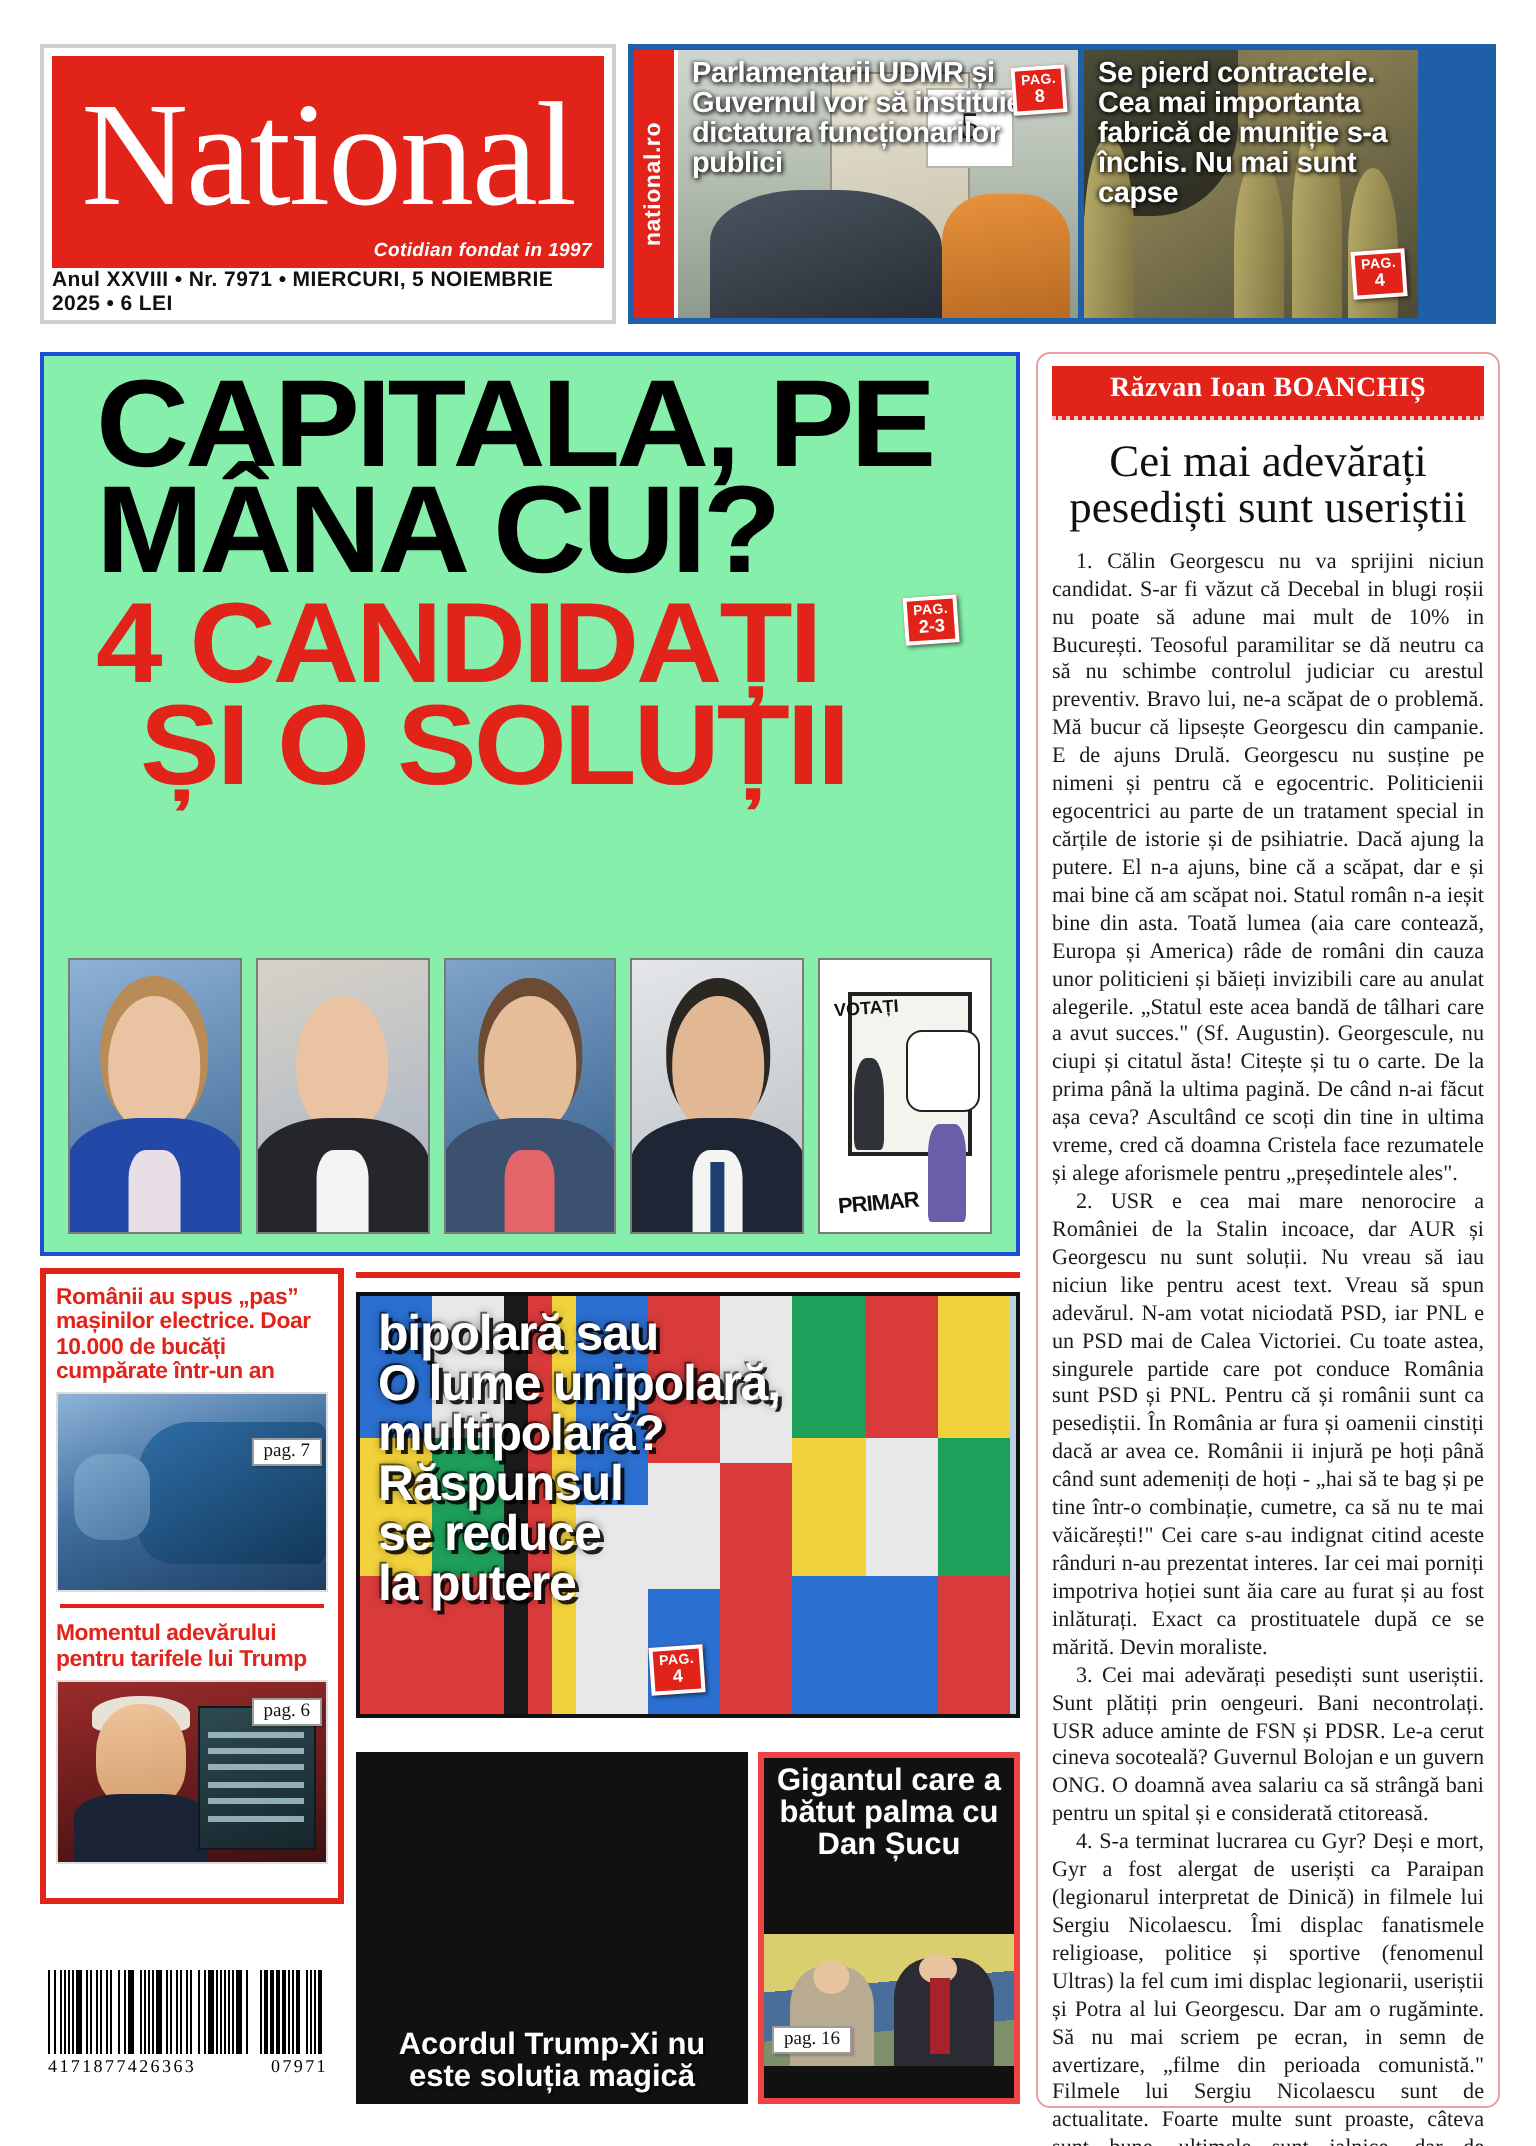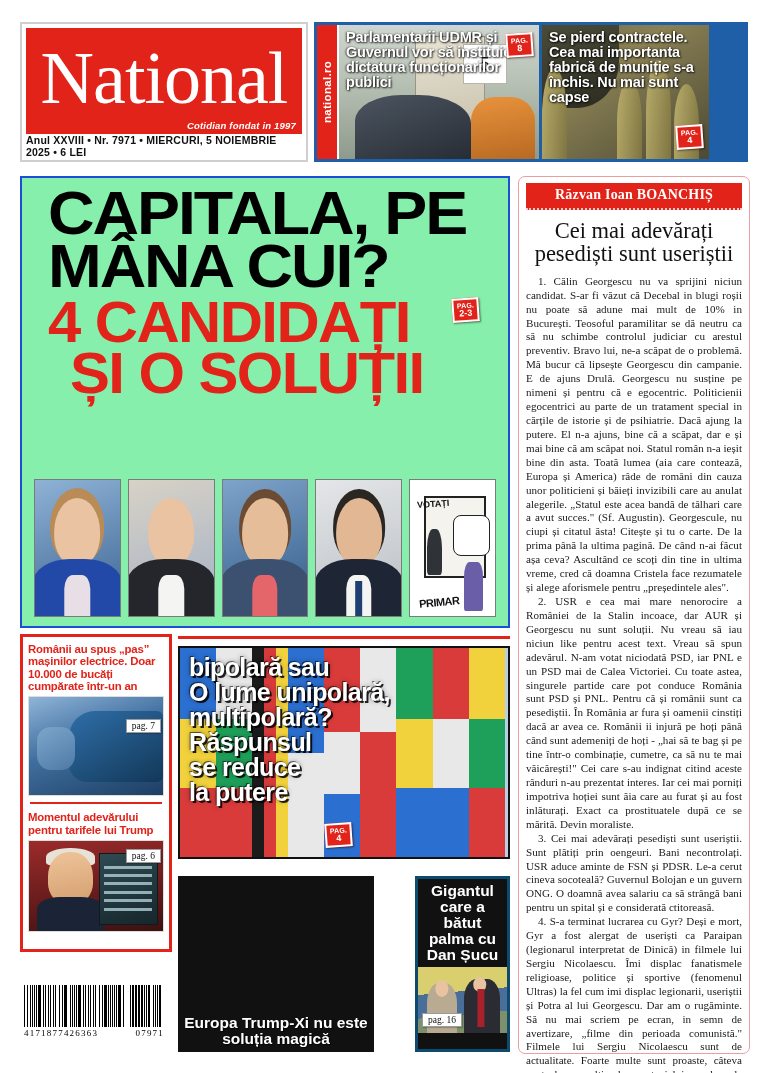--- a/index.html
+++ b/index.html
@@ -272,21 +272,21 @@
   .mid-flags .htext {
     position: relative; z-index: 5; padding: 7px 8px 0 9px;
     color:#fff; font-weight:bold; font-size: 25px; line-height: 1.0;
     letter-spacing:-0.6px;
     text-shadow: 2px 2px 0 rgba(0,0,0,.85), -1px -1px 0 rgba(0,0,0,.55), 0 0 5px rgba(0,0,0,.5);
   }
   .mid-rule { position:absolute; left:178px; top:636px; width:332px; height:3px; background:#e2231a; }
 
   .bot-row { position: absolute; left: 178px; top: 876px; width: 332px; height: 176px; display:flex; gap:5px; }
   .bot-a { width: 196px; border: 3px solid #111; background:#111; position:relative; }
-  .bot-b { flex:1; border: 3px solid #0c4a6e; background:#111; position:relative;margin-left:36px; }
+  .bot-b { flex:1; border: 3px solid #ef4444; background:#111; position:relative; }
   .ph-fist { position:absolute; left:0; top:0; width:100%; height:108px; background: linear-gradient(160deg,#2a4f7a,#16304f); overflow:hidden; }
   .ph-fist .map { position:absolute; inset:0; background:
      radial-gradient(ellipse at 22% 38%, #4a7fb5 0 18%, transparent 19%),
      radial-gradient(ellipse at 72% 30%, #4a7fb5 0 22%, transparent 23%),
      radial-gradient(ellipse at 40% 74%, #4a7fb5 0 14%, transparent 15%); }
   .ph-fist .usa { position:absolute; left:4%; bottom:4%; width:40%; height:62%;
      background: repeating-linear-gradient(180deg,#d9d9d9 0 6px,#c8202b 6px 12px); border-radius:22% 8% 14% 30%; }
   .ph-fist .usa b { position:absolute; left:0; top:0; width:52%; height:46%; background:#2a3d7a; }
   .ph-fist .chn { position:absolute; right:6%; bottom:4%; width:40%; height:66%;
      background: linear-gradient(160deg,#e3322c,#b81c19); border-radius:10% 26% 28% 12%; }
@@ -483,21 +483,21 @@
       <div>la putere</div>
     </div>
     <div class="pagbadge" style="left:145px; bottom:10px;">
       <span class="l1">PAG.</span>
       <span class="l2">4</span>
     </div>
   </div>
 
   <div class="bot-row">
     <div class="bot-a">
-      <div class="bot-cap">Europa Trump-Xi nu este soluția magică</div>
+      <div class="bot-cap">Acordul Trump-Xi nu este soluția magică</div>
     </div>
 
     <div class="bot-b">
       <div class="btitle">Gigantul care a bătut palma cu Dan Șucu</div>
       <div class="ph-stadium">
         <div class="m1">
             <i></i>
           </div>
         <div class="m2">
             <i></i>

